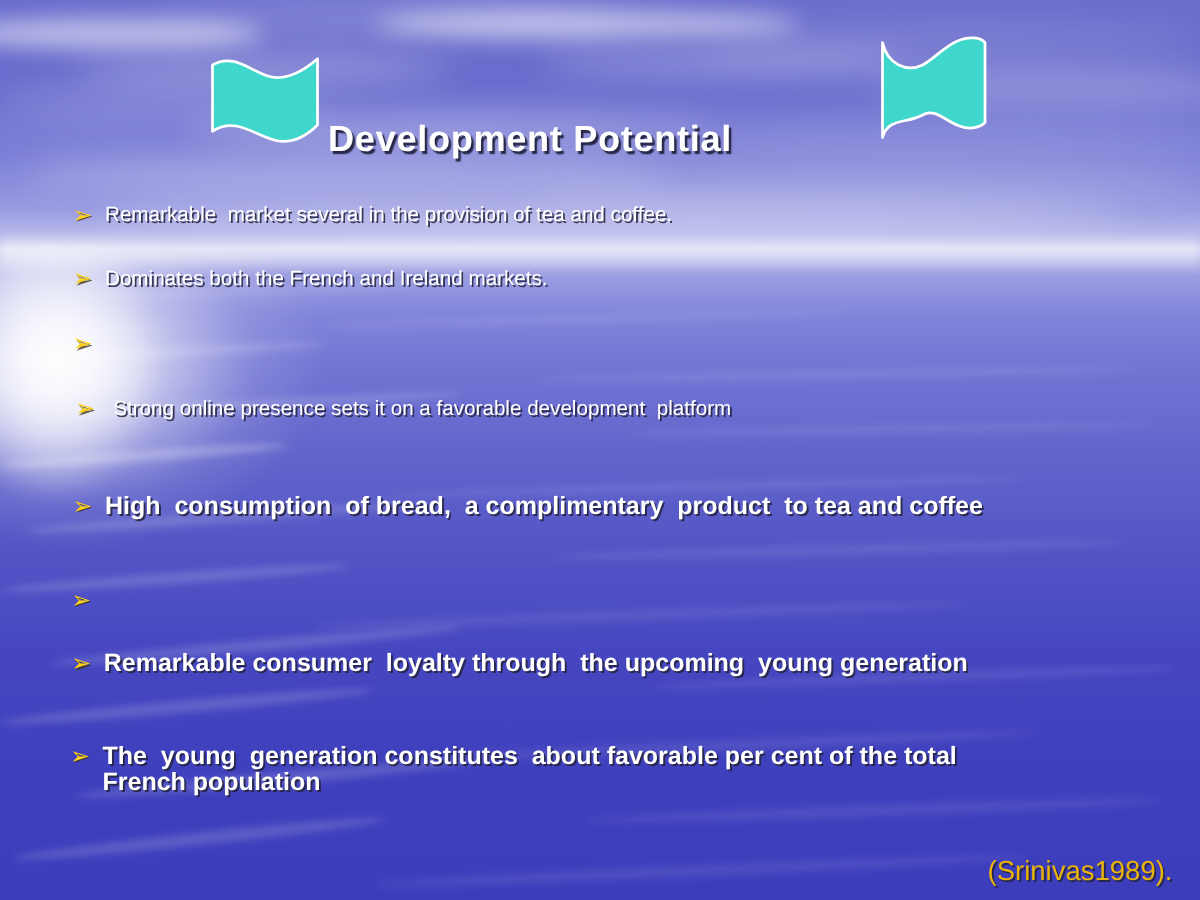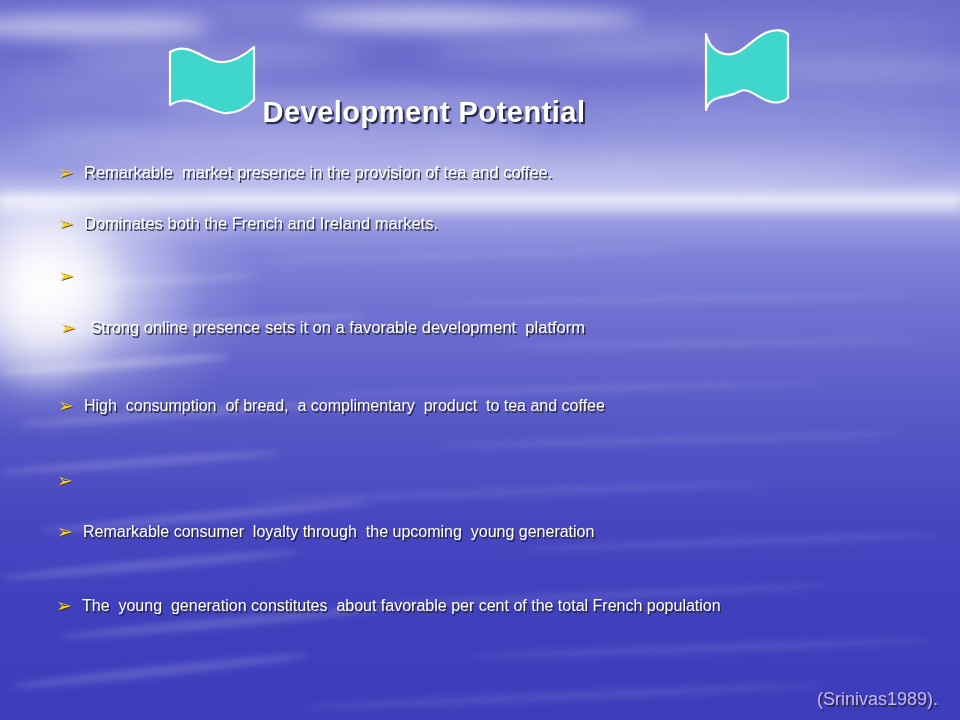--- a/index.html
+++ b/index.html
@@ -136,29 +136,29 @@
     line-height: 22px;
     text-shadow: 1px 1px 0 rgba(60,50,10,0.75);
   }
   .bullet-text {
     color: #ffffff;
     font-size: 16.5px;
     line-height: 21px;
     white-space: pre-wrap;
     text-shadow: 1.5px 1.5px 0.5px rgba(35,35,60,0.85);
   }
-  .bullet.b-bold .bullet-text { font-weight: normal; font-size: 16px; }
+  .bullet.b-bold .bullet-text { font-weight: bold; font-size: 20px; }
 
   
   #citation {
     position: absolute;
     right: 22px;
     bottom: 10px;
-    color: #c4b5fd;
-    font-size: 18px;
+    color: #eab308;
+    font-size: 22px;
     text-shadow: 1.5px 1.5px 0.5px rgba(35,35,60,0.85);
   }
 </style>
 </head>
 <body>
 
 <div id="slide">
 
   <div class="bg-layer sky">
     <div class="cloud" style="left:-40px; top:14px; width:250px; height:26px;"></div>
@@ -214,21 +214,21 @@
       <path d="M6 6 C 10 24, 26 30, 38 24 C 48 19, 56 8, 68 4 C 76 1, 84 2, 88 6 L 88 70 C 84 74, 76 76, 68 73 C 56 69, 48 58, 38 64 C 26 71, 10 66, 6 82 Z" fill="#3fd6cc" stroke="#ffffff" stroke-width="2.2" stroke-linejoin="round"></path>
     </svg>
   </div>
 
   <div id="title">Development  Potential</div>
 
   <div id="bullets">
 
     <div class="bullet" style="left:58px; top:12px; width:700px;">
       <span class="bullet-marker">➢</span>
-      <span class="bullet-text">Remarkable  market presence in the provision of tea and coffee.</span>
+      <span class="bullet-text">Remarkable  market several in the provision of tea and coffee.</span>
     </div>
 
     <div class="bullet" style="left:58px; top:63px; width:700px;">
       <span class="bullet-marker">➢</span>
       <span class="bullet-text">Dominates both the French and Ireland markets.</span>
     </div>
 
     <div class="bullet" style="left:58px; top:115px; width:700px;">
       <span class="bullet-marker">➢</span>
     </div>

